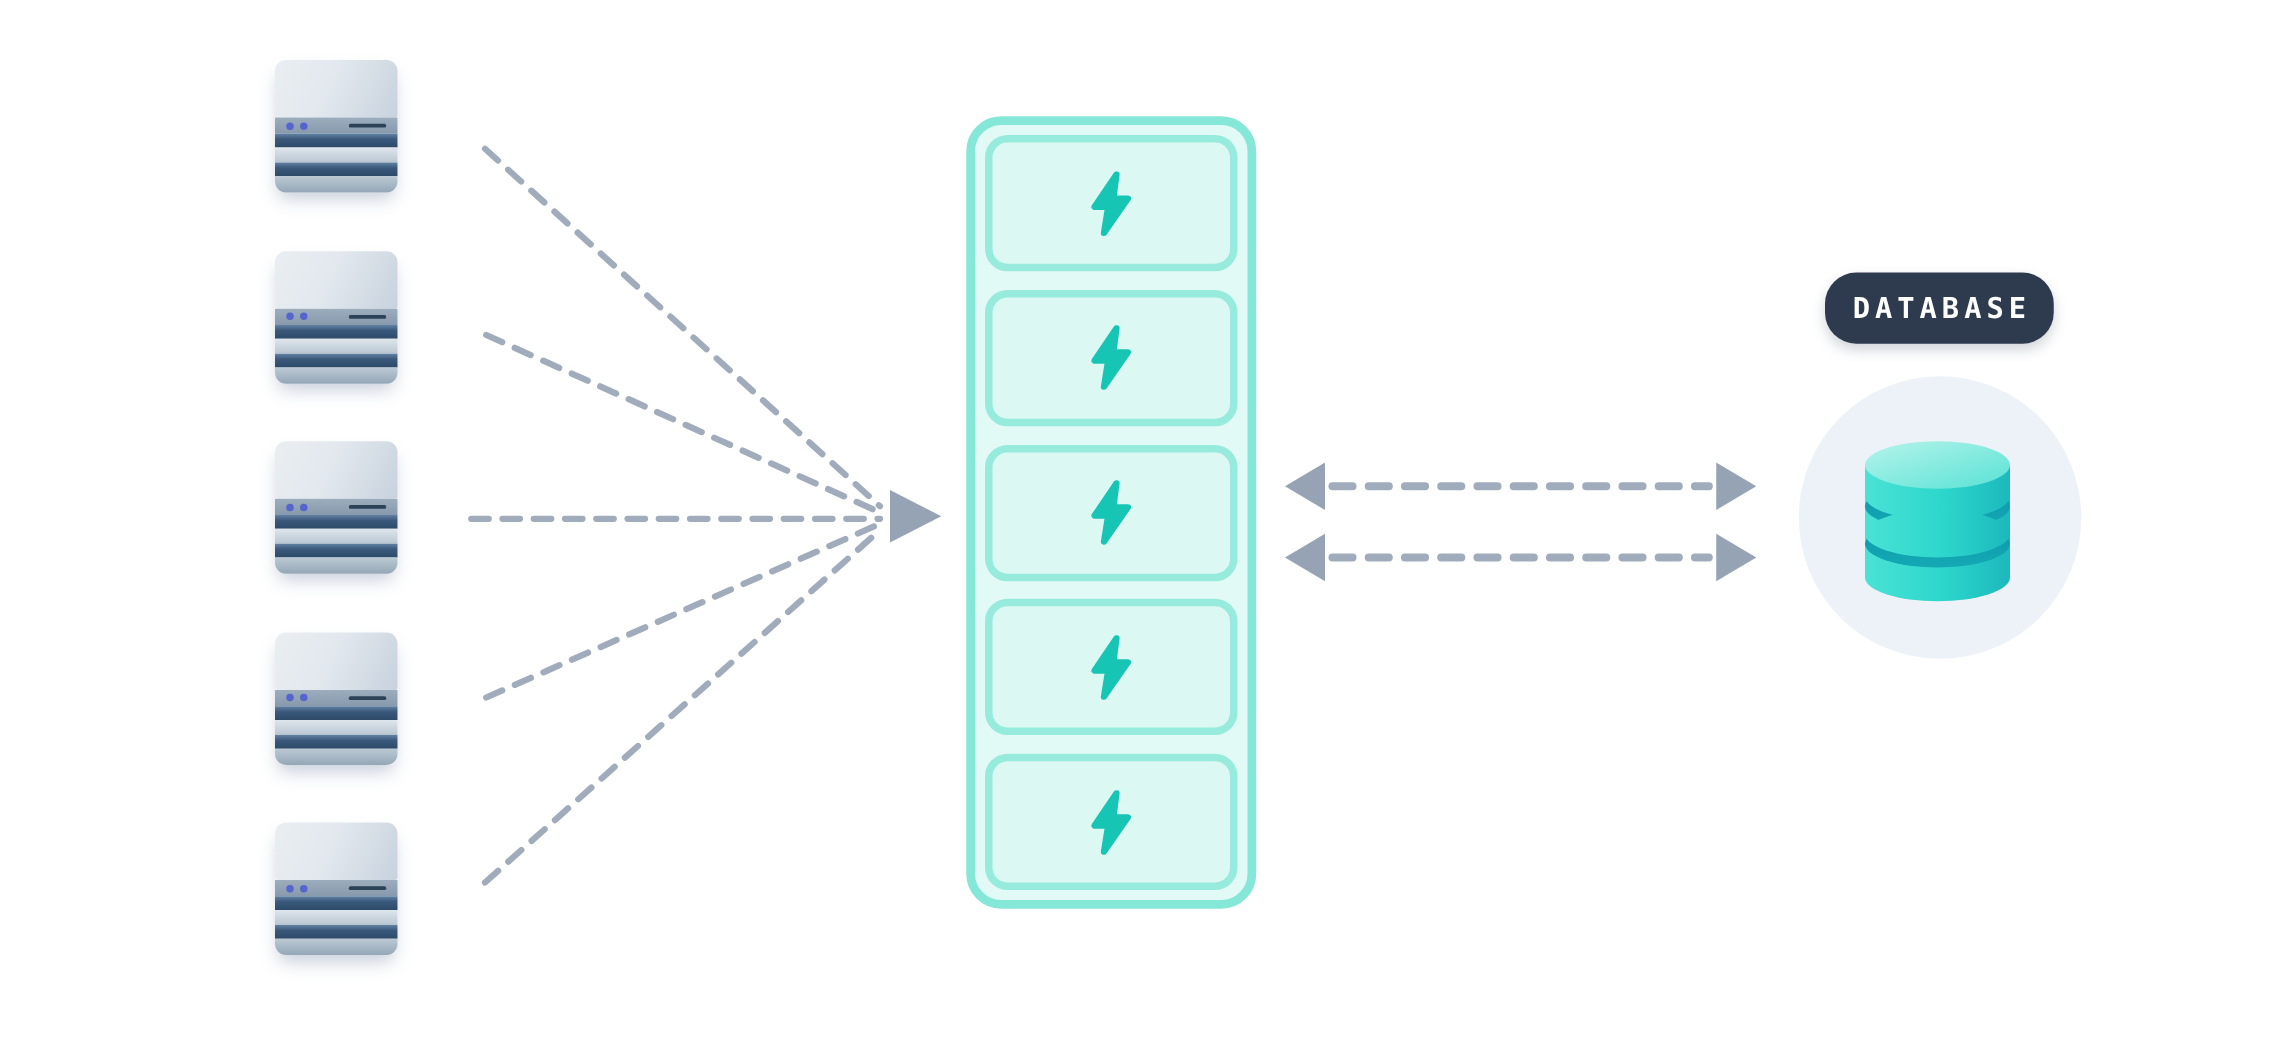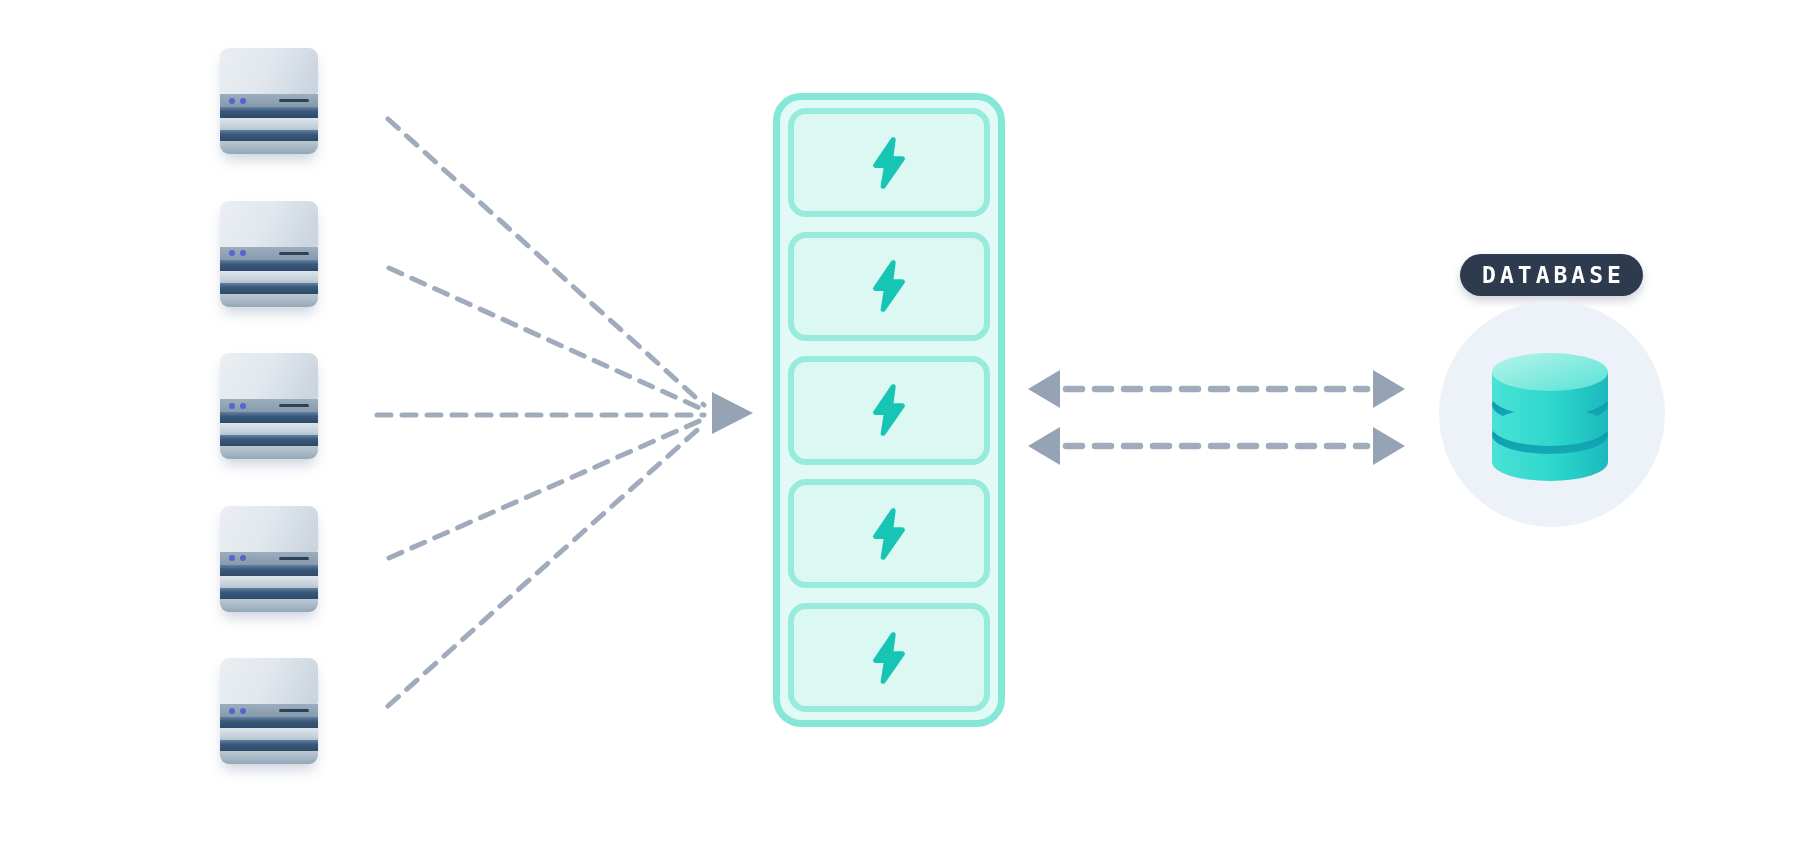--- a/index.html
+++ b/index.html
@@ -61,30 +61,29 @@
   .cell{
     box-sizing:border-box;width:100%;height:109px;
     border:6px solid var(--cell-border,#97ebdc);border-radius:18px;
     background:var(--cell-fill,#dcf8f2);
     display:flex;align-items:center;justify-content:center;
   }
   .bolt{width:40px;height:56px;}
 
   
   .db-badge{
-    position:absolute;left:1460px;top:218px;width:183px;height:42px;
+    position:absolute;left:1460px;top:218px;width:183px;height:57px;
     box-sizing:border-box;border-radius:25px;
     background:var(--badge-bg,#2e3b4f);
     color:var(--badge-text,#ffffff);
     display:flex;align-items:center;justify-content:center;
     font-family:"DejaVu Sans Mono","Liberation Mono",monospace;
     font-weight:bold;font-size:23px;letter-spacing:4px;
     box-shadow:0 5px 10px rgba(46,59,79,.22);
     text-indent:4px;
-    margin-top:36px;
   }
   .db-circle{
     position:absolute;left:1439px;top:301px;width:226px;height:226px;
     border-radius:50%;background:var(--db-circle-bg,#edf1f8);
   }
   .db-icon{position:absolute;left:0;top:0;}
 </style>
 </head>
 <body>
 

